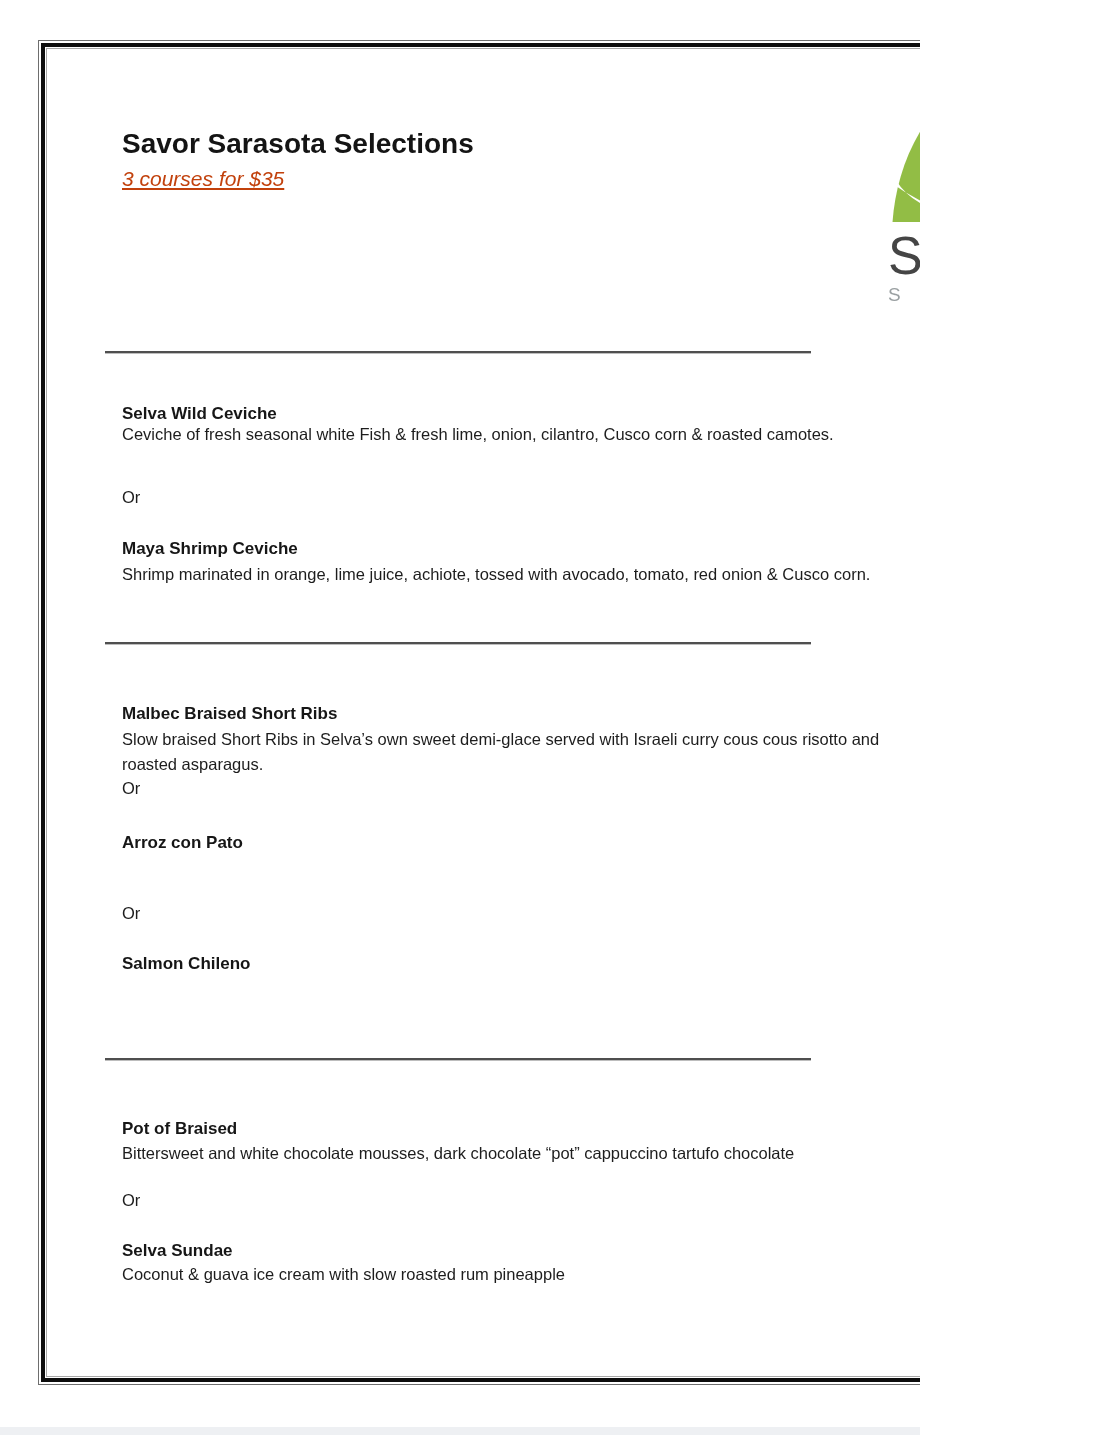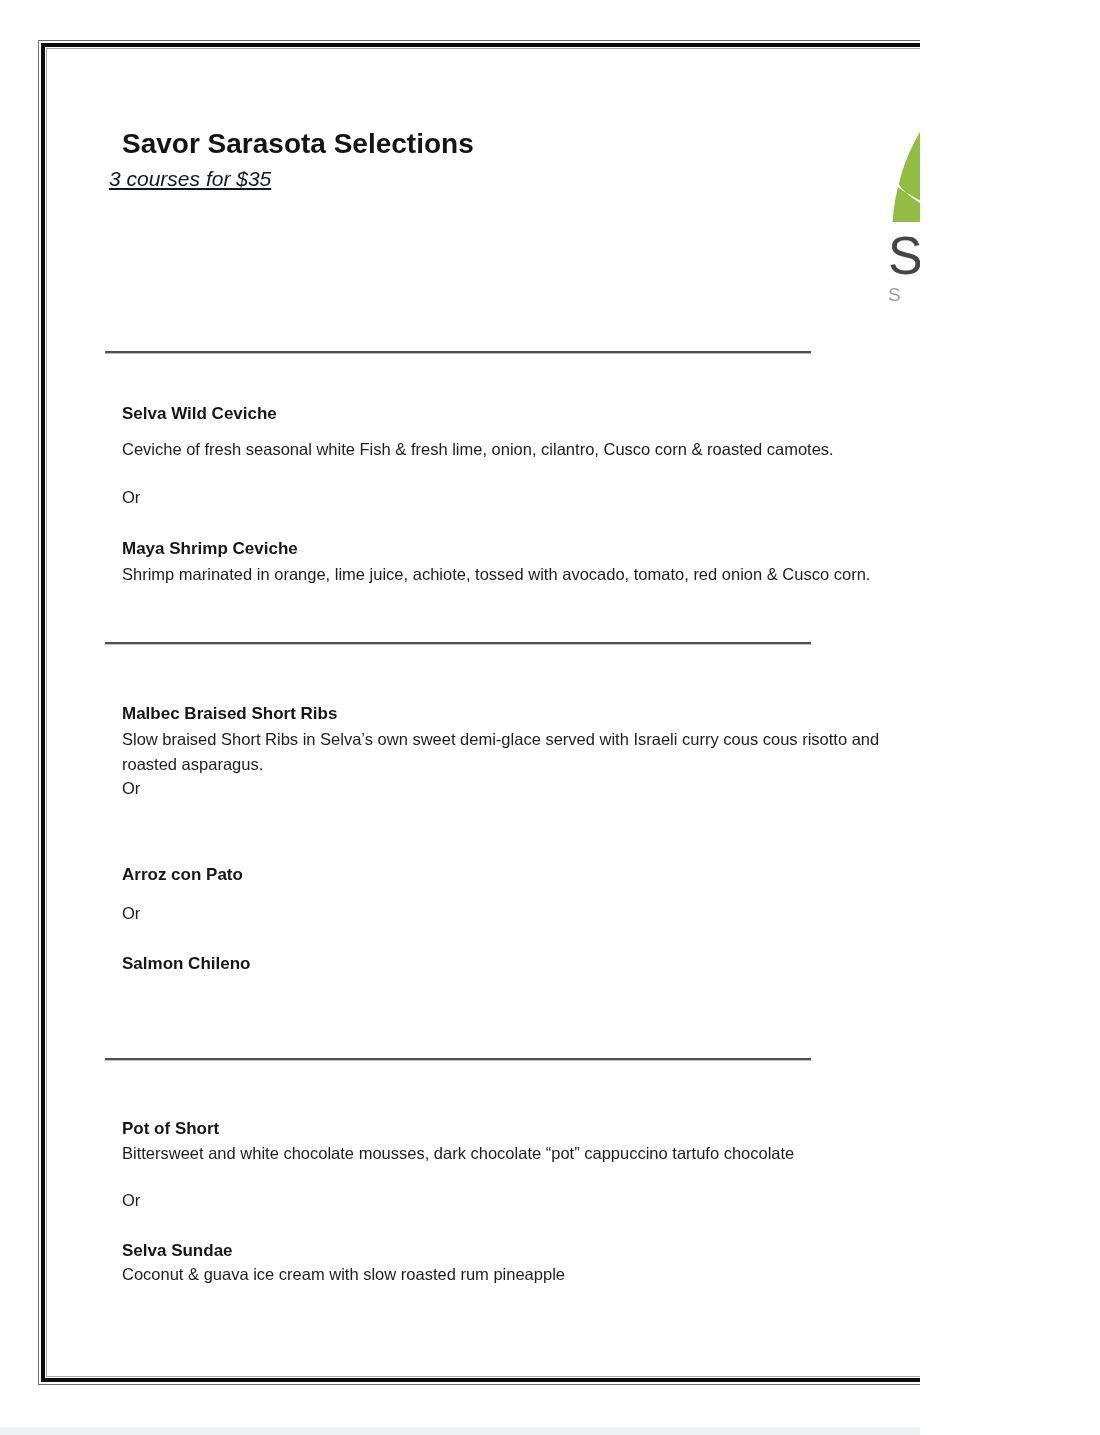--- a/index.html
+++ b/index.html
@@ -44,26 +44,26 @@
     position: absolute;
     left: 122px;
     top: 126px;
     font-size: 28px;
     font-weight: 700;
     line-height: 36px;
     color: #141414;
   }
   .page-subtitle {
     position: absolute;
-    left: 109px;
+    left: 122px;
     top: 167px;
     font-size: 21px;
     font-style: italic;
     text-decoration: underline;
-    color: #0f172a;
+    color: #c2410c;
   }
   
   .logo {
     position: absolute;
     left: 852px;
     top: 68px;
     width: 170px;
     text-align: left;
     margin-left: 36px;
   }
@@ -154,44 +154,44 @@
       <path d="M 39,56 Q 56,85 95,93 Q 60,78 35,60 Z" fill="#ffffff"></path>
       <path d="M 7,111 Q 23,136 55,143 Q 25,130 4,115 Z" fill="#ffffff"></path>
     </svg>
     <div class="logo-brand">SELVA</div>
     <div class="logo-city">S A R A S O T A</div>
   </div>
 
   <div class="divider" style="top:351px"></div>
 
   <div class="item-name" style="top:401px">Selva Wild Ceviche</div>
-  <div class="item-desc" style="top:437px">Ceviche of fresh seasonal white Fish &amp; fresh lime, onion, cilantro, Cusco corn &amp; roasted camotes.</div>
+  <div class="item-desc" style="top:422px">Ceviche of fresh seasonal white Fish &amp; fresh lime, onion, cilantro, Cusco corn &amp; roasted camotes.</div>
 
   <div class="or-label" style="top:485px">Or</div>
 
   <div class="item-name" style="top:536px">Maya Shrimp Ceviche</div>
   <div class="item-desc" style="top:562px">Shrimp marinated in orange, lime juice, achiote, tossed with avocado, tomato, red onion &amp; Cusco corn.</div>
 
   <div class="divider" style="top:642px"></div>
 
   <div class="item-name" style="top:701px">Malbec Braised Short Ribs</div>
   <div class="item-desc" style="top:727px">Slow braised Short Ribs in Selva’s own sweet demi-glace served with Israeli curry cous cous risotto and
 roasted asparagus.</div>
 
   <div class="or-label" style="top:776px">Or</div>
 
-  <div class="item-name" style="top:862px">Arroz con Pato</div>
+  <div class="item-name" style="top:830px">Arroz con Pato</div>
 
   <div class="or-label" style="top:901px">Or</div>
 
   <div class="item-name" style="top:951px">Salmon Chileno</div>
 
   <div class="divider" style="top:1058px"></div>
 
-  <div class="item-name" style="top:1116px">Pot of Short</div>
+  <div class="item-name" style="top:1116px">Pot of Braised</div>
   <div class="item-desc" style="top:1141px">Bittersweet and white chocolate mousses, dark chocolate “pot” cappuccino tartufo chocolate</div>
 
   <div class="or-label" style="top:1188px">Or</div>
 
   <div class="item-name" style="top:1238px">Selva Sundae</div>
   <div class="item-desc" style="top:1262px">Coconut &amp; guava ice cream with slow roasted rum pineapple</div>
 
   <div class="bottom-edge"></div>
 
 </div>

